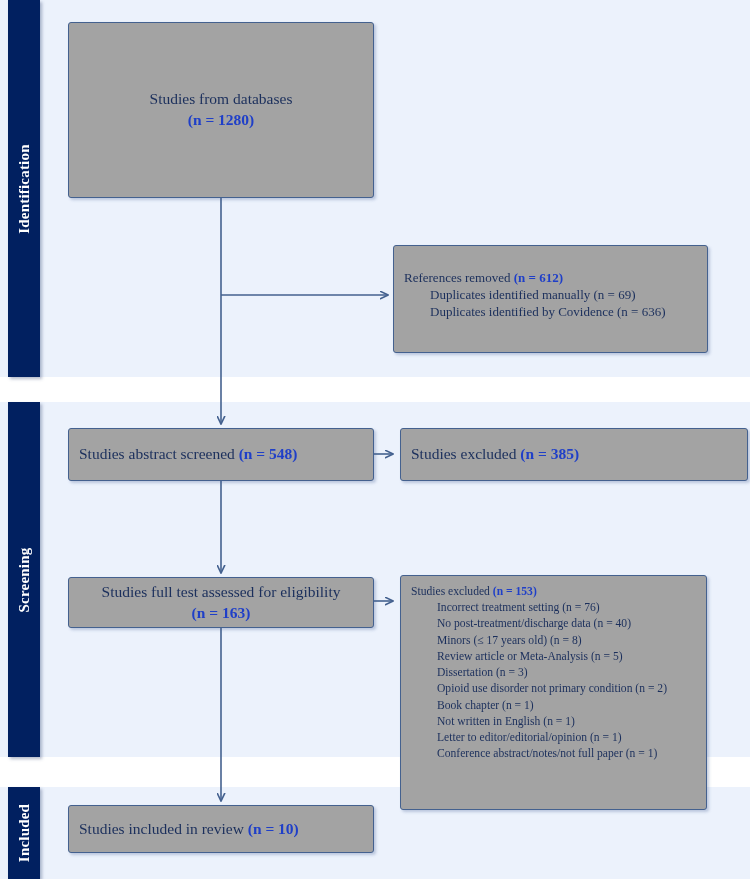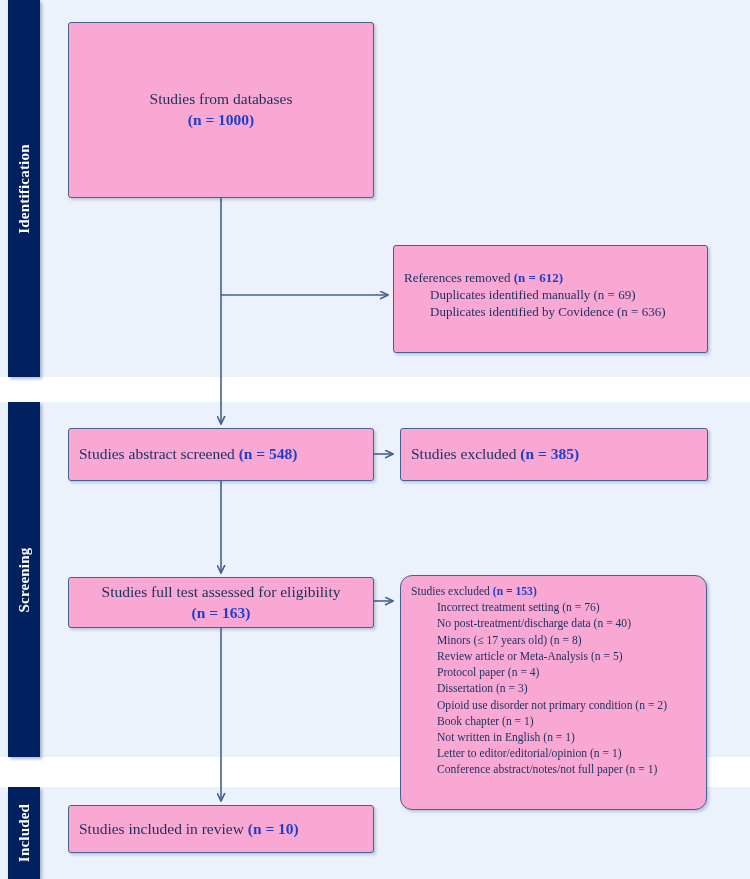--- a/index.html
+++ b/index.html
@@ -50,21 +50,21 @@
     font-weight: bold;
     font-size: 15px;
     letter-spacing: 0.2px;
     font-family: "Liberation Serif", "DejaVu Serif", serif;
   }
 
   
   .flow-box {
     position: absolute;
     box-sizing: border-box;
-    background: #f9a8d4;
+    background: #a3a3a3;
     border: 1.6px solid #44618f;
     border-radius: 3px;
     box-shadow: 2px 2px 3px rgba(70,95,150,0.30);
     color: #1b2f5c;
   }
   .box-center {
     display: flex;
     align-items: center;
     justify-content: center;
     text-align: center;
@@ -141,57 +141,56 @@
 
       <line x1="374" y1="601" x2="393" y2="601" marker-end="url(#arrowhead)"></line>
 
       <line x1="221" y1="628" x2="221" y2="801" marker-end="url(#arrowhead)"></line>
     </g>
   </svg>
 
   <div class="flow-box box-center t16" id="box-databases" style="left:68px; top:22px; width:306px; height:176px;">
     <div>
       <span>Studies from databases</span><br>
-      <span class="accent">(n = 1000)</span>
+      <span class="accent">(n = 1280)</span>
     </div>
   </div>
 
   <div class="flow-box box-topleft t14" id="box-references-removed" style="left:393px; top:245px; width:315px; height:108px;">
     <div style="margin-top:16px;">
       <div class="hdr-line"><span>References removed </span><span class="accent">(n = 612)</span></div>
       <ul class="sub-list">
         <li>Duplicates identified manually (n = 69)</li>
         <li>Duplicates identified by Covidence (n = 636)</li>
       </ul>
     </div>
   </div>
 
   <div class="flow-box box-left t16" id="box-abstract-screened" style="left:68px; top:428px; width:306px; height:53px;">
     <div class="hdr-line"><span>Studies abstract screened </span><span class="accent">(n = 548)</span></div>
   </div>
 
-  <div class="flow-box box-left t16" id="box-excluded-abstract" style="left:400px; top:428px; width:308px; height:53px;">
+  <div class="flow-box box-left t16" id="box-excluded-abstract" style="left:400px; top:428px; width:348px; height:53px;">
     <div class="hdr-line"><span>Studies excluded </span><span class="accent">(n = 385)</span></div>
   </div>
 
   <div class="flow-box box-center t16" id="box-full-text" style="left:68px; top:577px; width:306px; height:51px;">
     <div>
       <span>Studies full test assessed for eligibility</span><br>
       <span class="accent">(n = 163)</span>
     </div>
   </div>
 
-  <div class="flow-box box-topleft t12" id="box-excluded-full-text" style="left:400px; top:575px; width:307px; height:235px;border-radius:12px;">
+  <div class="flow-box box-topleft t12" id="box-excluded-full-text" style="left:400px; top:575px; width:307px; height:235px;">
     <div class="hdr-line"><span>Studies excluded </span><span class="accent">(n = 153)</span></div>
     <ul class="sub-list">
       <li>Incorrect treatment setting (n = 76)</li>
       <li>No post-treatment/discharge data (n = 40)</li>
       <li>Minors (≤ 17 years old) (n = 8)</li>
       <li>Review article or Meta-Analysis (n = 5)</li>
-      <li>Protocol paper (n = 4)</li>
       <li>Dissertation (n = 3)</li>
       <li>Opioid use disorder not primary condition (n = 2)</li>
       <li>Book chapter (n = 1)</li>
       <li>Not written in English (n = 1)</li>
       <li>Letter to editor/editorial/opinion (n = 1)</li>
       <li>Conference abstract/notes/not full paper (n = 1)</li>
     </ul>
   </div>
 
   <div class="flow-box box-left t16" id="box-included-review" style="left:68px; top:805px; width:306px; height:48px;">

